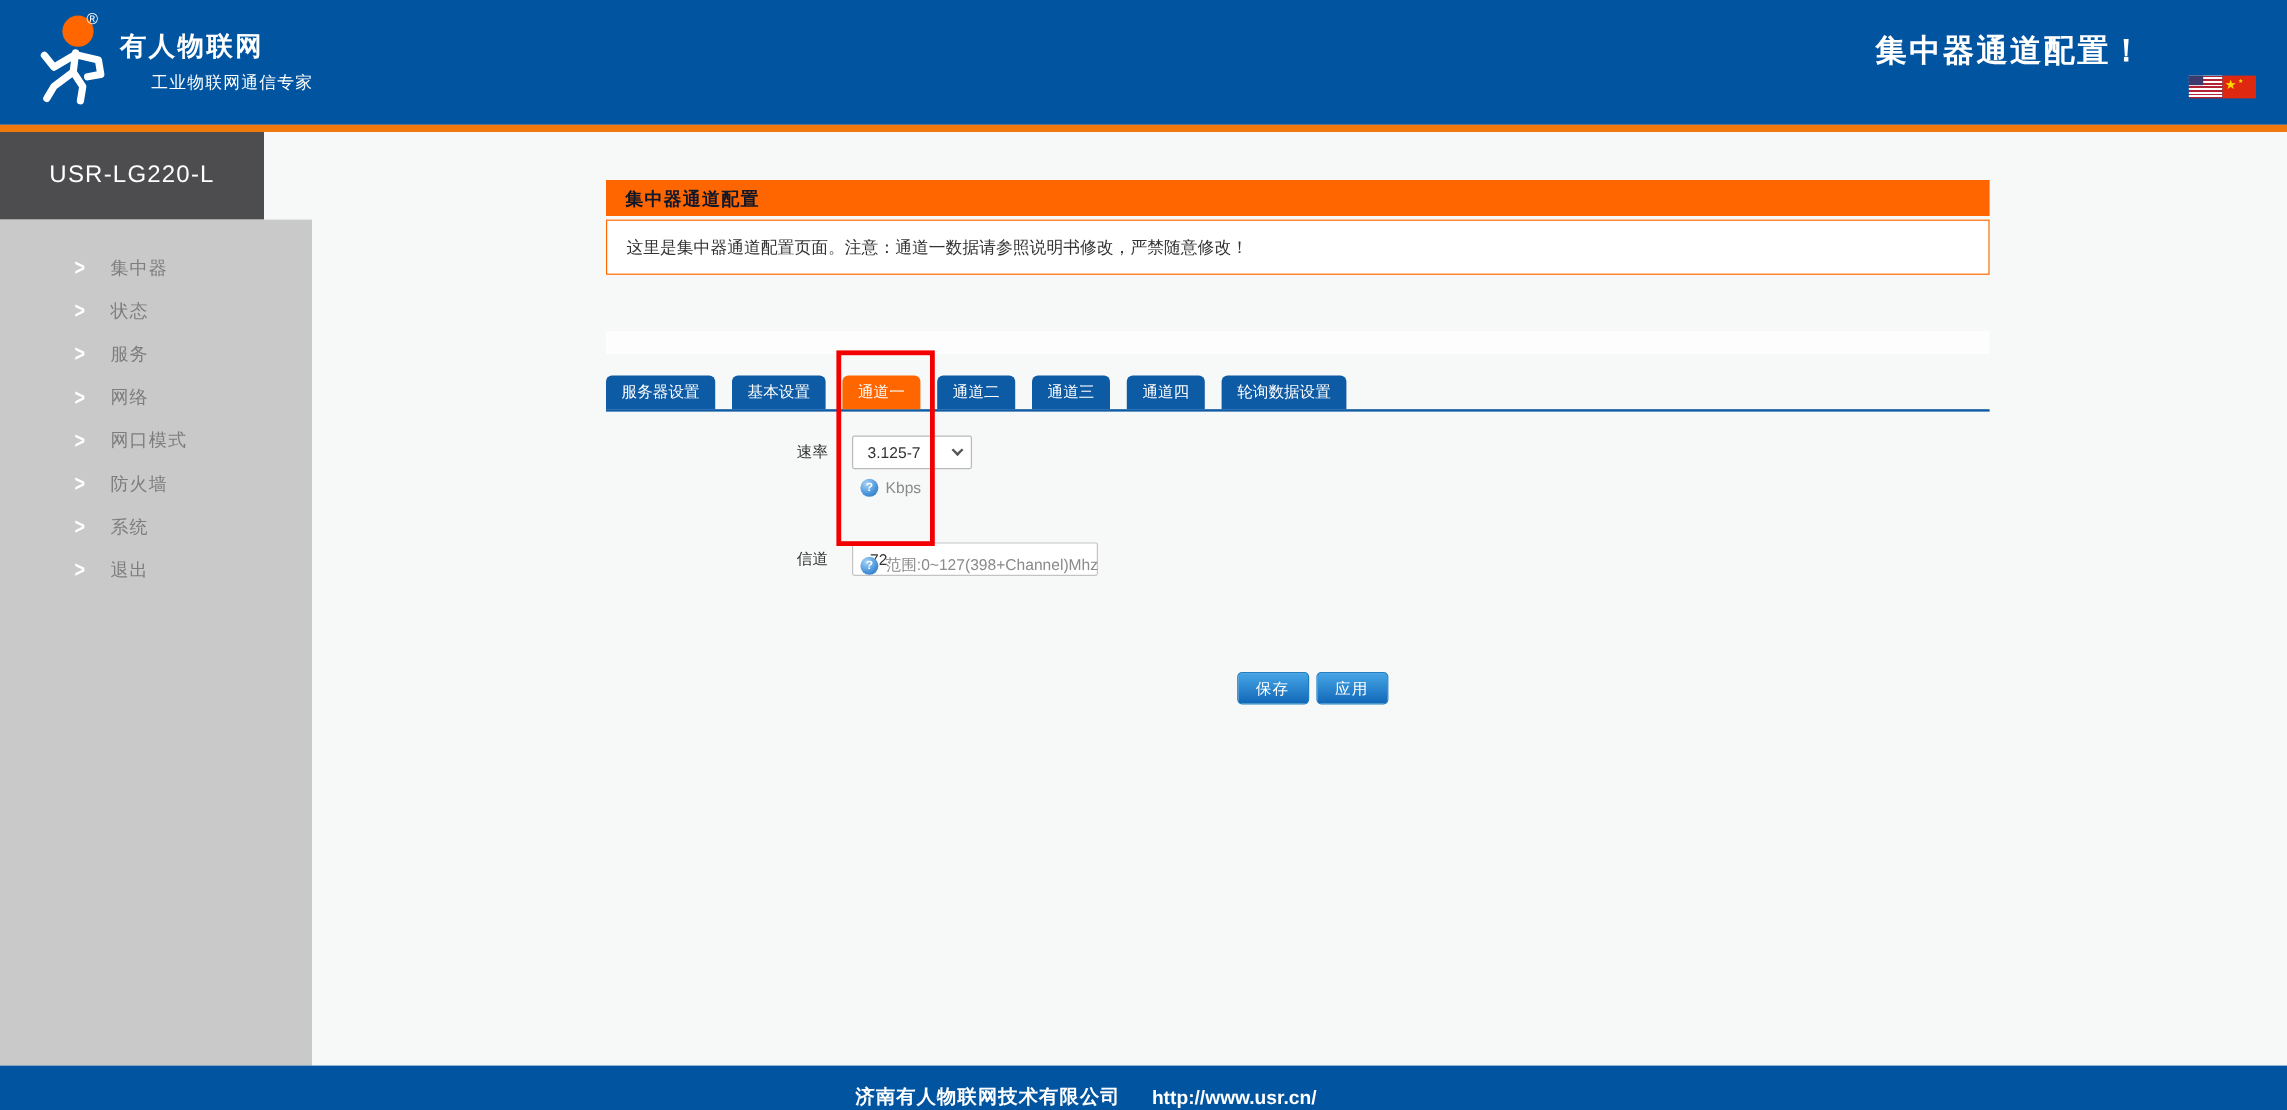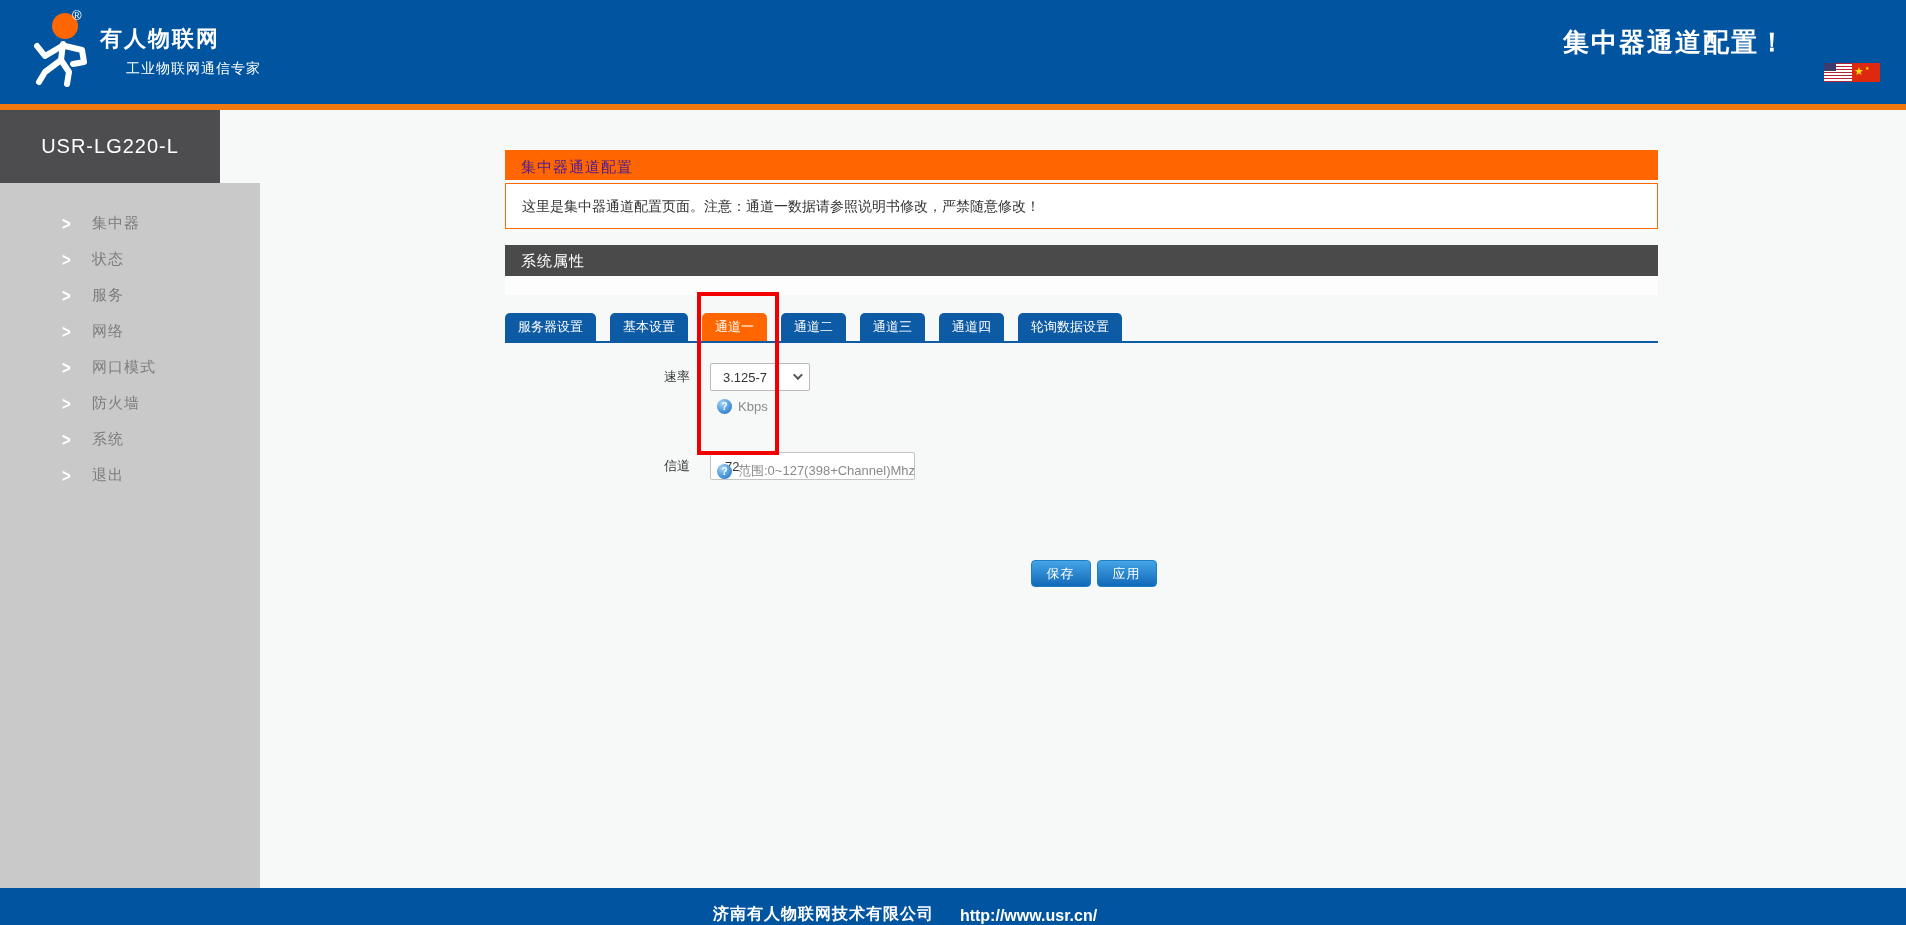--- a/index.html
+++ b/index.html
@@ -28,21 +28,21 @@
   .side-head { position:absolute; left:0; top:110px; width:220px; height:73px; background:#4d4d4f;
                color:#fff; font-size:20px; display:flex; align-items:center; justify-content:center; letter-spacing:1px; }
   .sidebar { position:absolute; left:0; top:183px; width:260px; height:705px; background:#c9c9c9; }
   .menu { list-style:none; padding-top:22px; }
   .menu-item { height:36px; display:flex; align-items:center; cursor:pointer; }
   .menu-item .chev { width:30px; margin-left:62px; color:#ffffff; font-size:15px; font-weight:bold; transform:scaleY(1.25); }
   .menu-item .lbl { color:#7d7d7d; font-size:15px; letter-spacing:1px; }
   
   .content { position:absolute; left:505px; top:110px; width:1153px; height:778px; }
   .title-bar { position:absolute; left:0; top:40px; width:100%; height:30px; background:#ff6600;
-               color:#4c1d95; font-size:15px; font-weight:normal; line-height:33px; padding-left:16px; letter-spacing:1px; }
+               color:#0f172a; font-size:15px; font-weight:bold; line-height:33px; padding-left:16px; letter-spacing:1px; }
   .note-box { position:absolute; left:0; top:73px; width:100%; height:46px; background:#fff;
               border:1px solid #ff6a00; color:#333; font-size:14px; line-height:44px; padding-left:16px; }
   .section-bar { position:absolute; left:0; top:135px; width:100%; height:31px; background:#4a4a4b;
                  color:#fff; font-size:15px; line-height:31px; padding-left:16px; letter-spacing:1px; }
   .white-strip { position:absolute; left:0; top:166px; width:100%; height:19px; background:#fdfdfd; }
   .tabs { position:absolute; left:0; top:203px; width:100%; height:30px; display:flex; gap:14px;
           align-items:flex-end; border-bottom:2px solid #0d5aa5; }
   .tab { height:28px; line-height:28px; padding:0 13px; background:#0d5aa5; color:#fff; font-size:13px;
          border-radius:5px 5px 0 0; cursor:pointer; white-space:nowrap; }
   .tab.active { background:#ff6600; }
@@ -146,21 +146,20 @@
     <li class="menu-item">
       <span class="chev">&gt;</span>
       <span class="lbl">退出</span>
       </li>
   </ul>
 </div>
 
 <div class="content">
   <div class="title-bar">集中器通道配置</div>
   <div class="note-box">这里是集中器通道配置页面。注意：通道一数据请参照说明书修改，严禁随意修改！</div>
-  <div class="section-bar">系统属性</div>
   <div class="white-strip"></div>
 
   <div class="tabs">
     <div class="tab">服务器设置</div>
     <div class="tab">基本设置</div>
     <div class="tab active">通道一</div>
     <div class="tab">通道二</div>
     <div class="tab">通道三</div>
     <div class="tab">通道四</div>
     <div class="tab">轮询数据设置</div>

